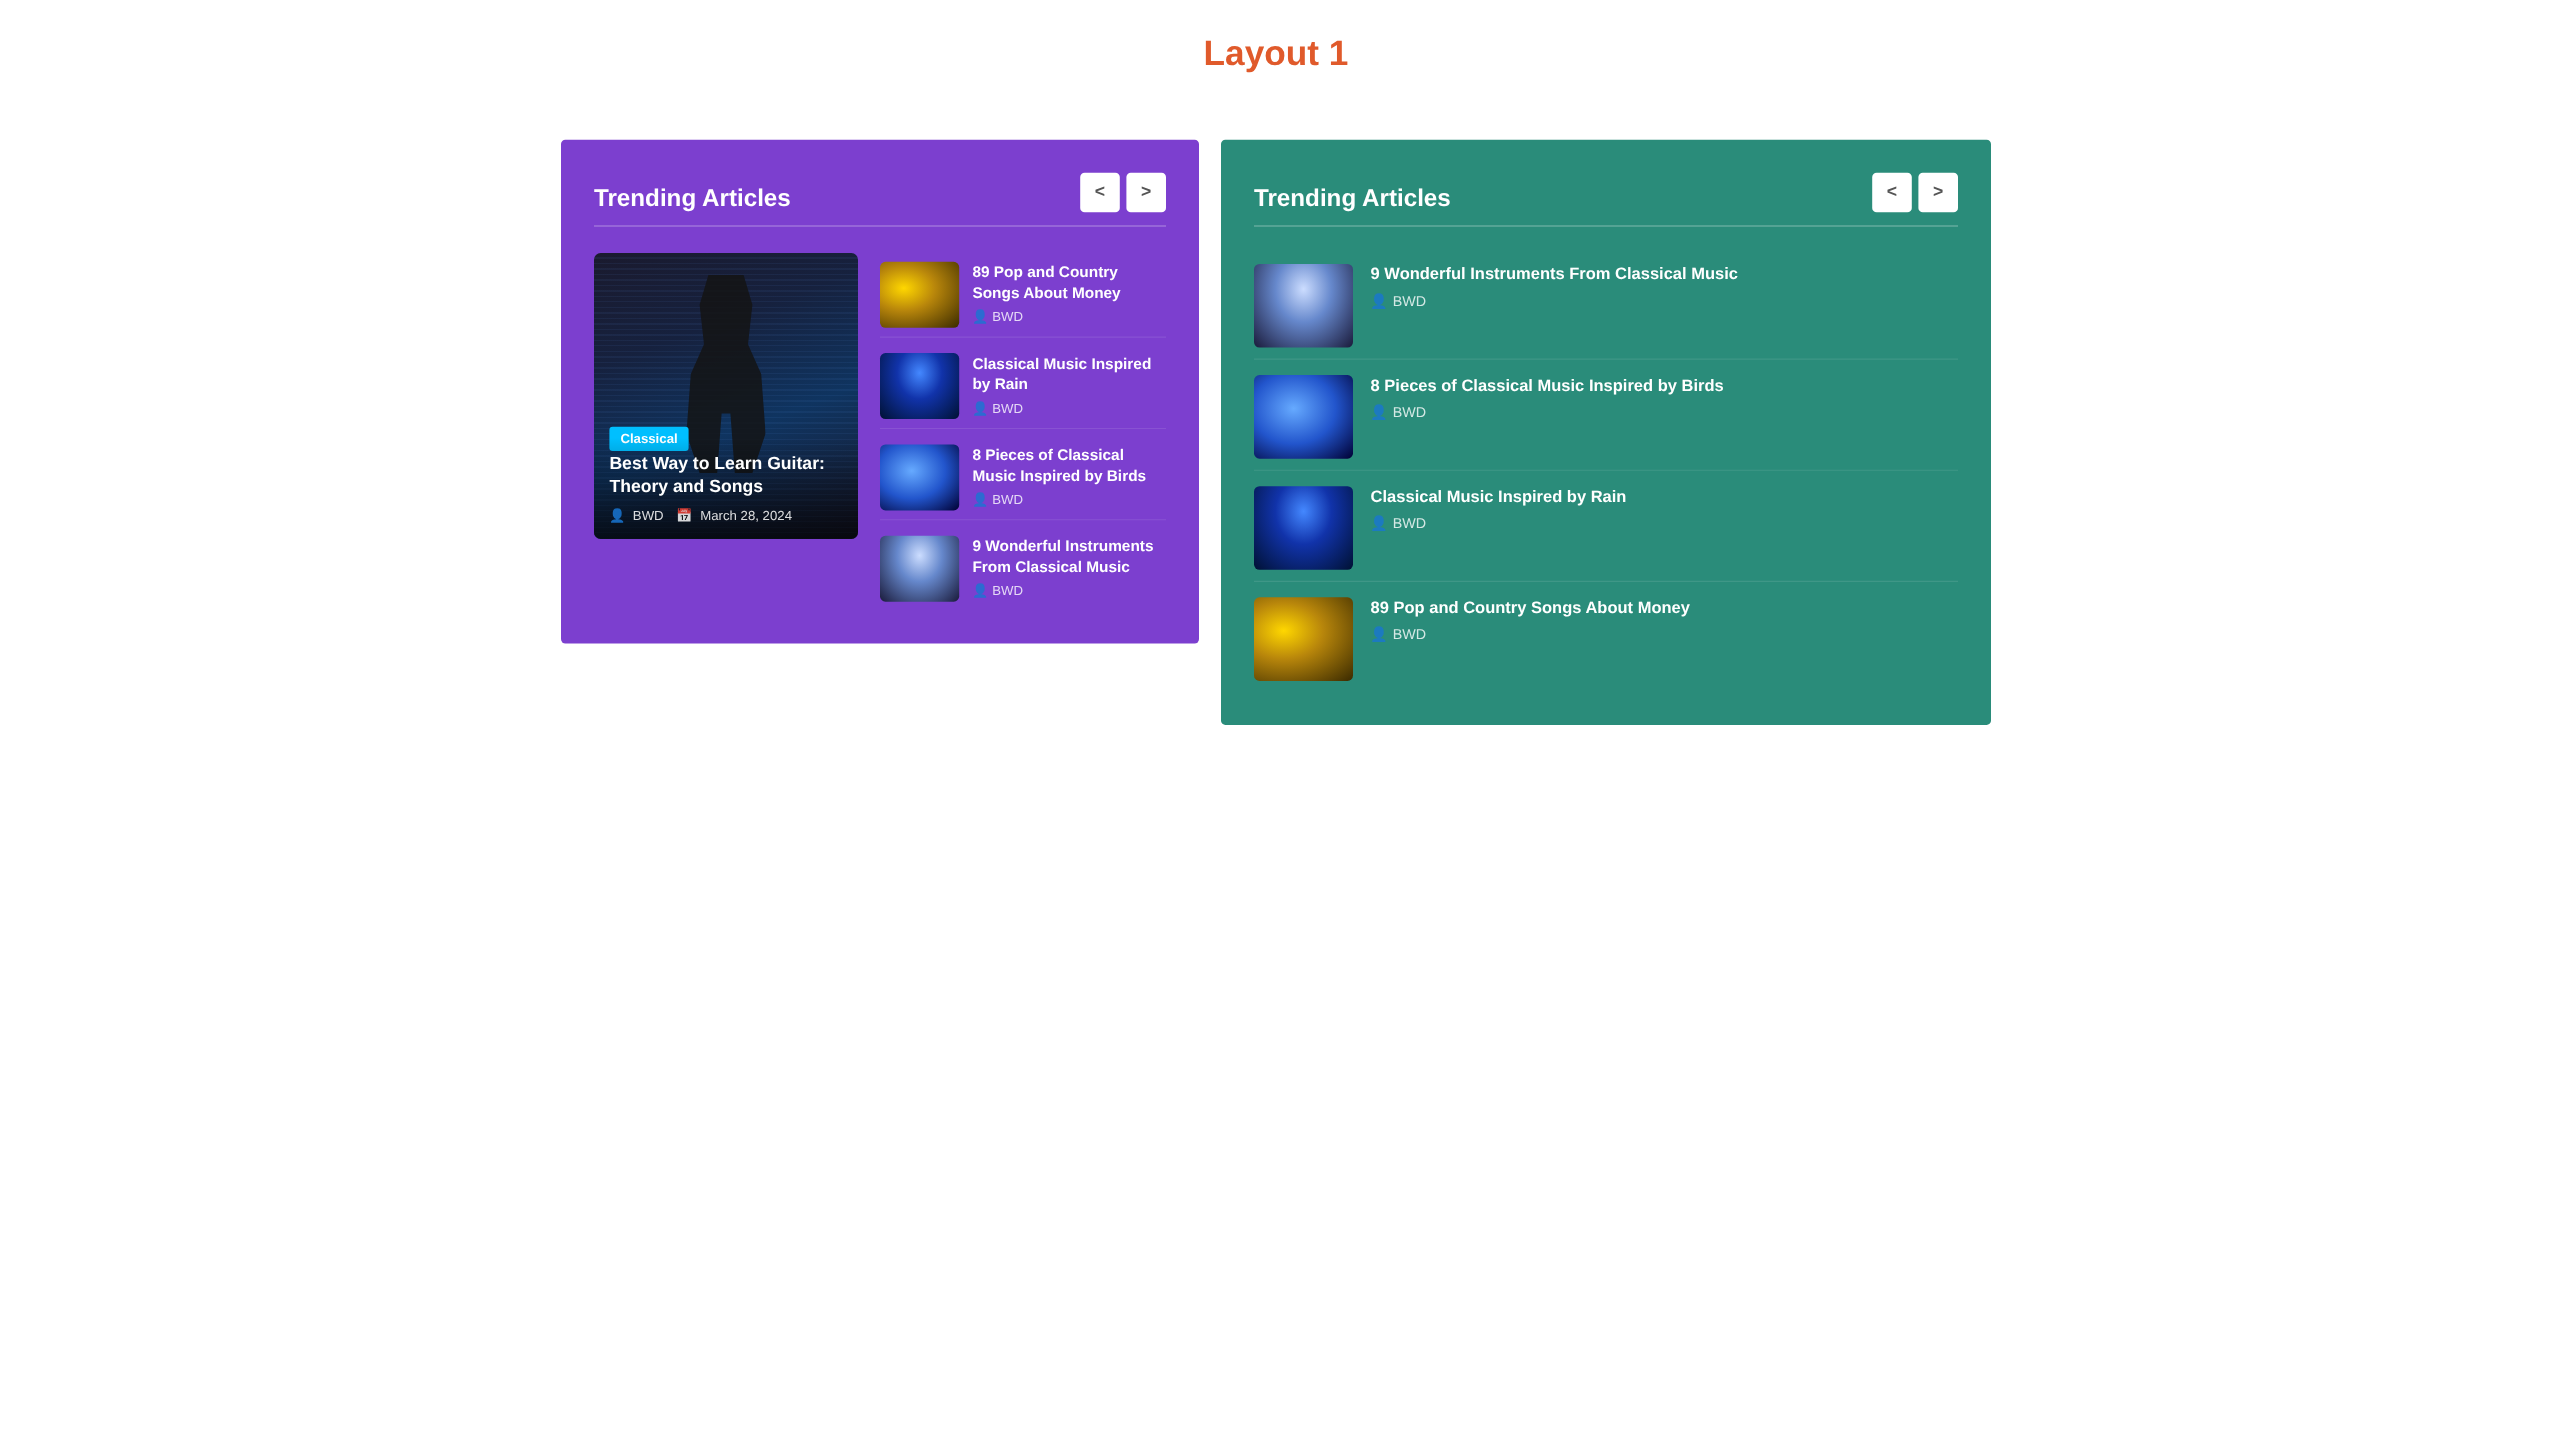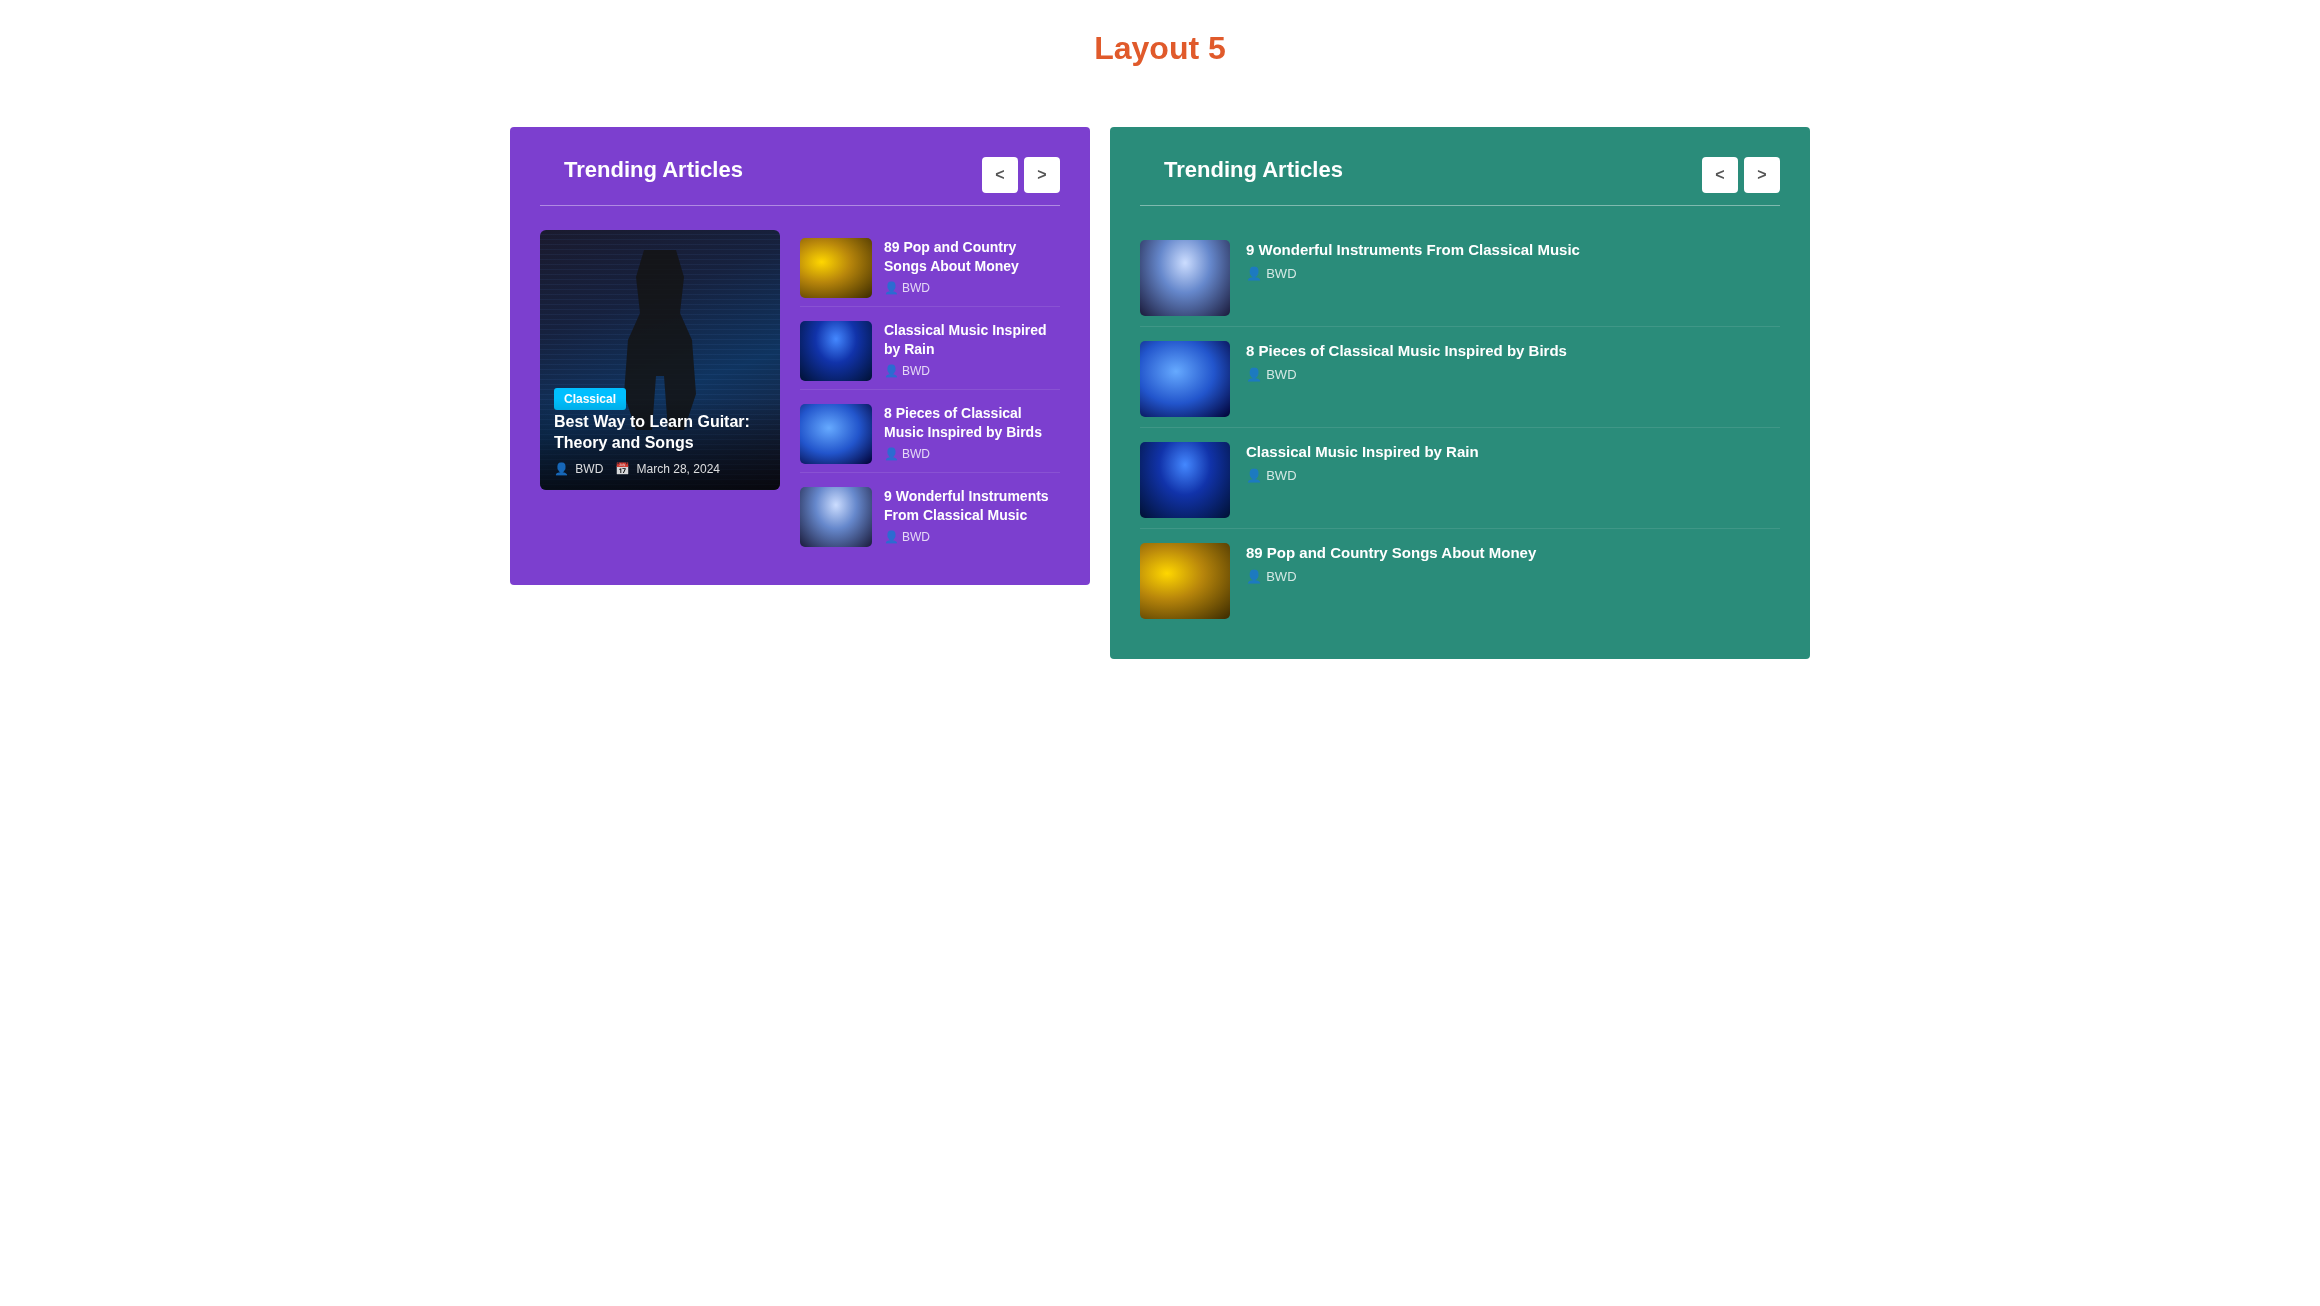--- a/index.html
+++ b/index.html
@@ -38,23 +38,22 @@
       background: #2a8c7a;
       border-radius: 4px;
       padding: 30px 30px 30px 30px;
       width: 700px;
       flex-shrink: 0;
     }
 
     .panel-header {
       display: flex;
       justify-content: space-between;
-      align-items: flex-start;
+      align-items: flex-end;
       margin-bottom: 12px;
-      margin-left: 24px;
     }
     .panel-title {
       color: #fff;
       font-size: 22px;
       font-weight: bold;
     }
     .nav-buttons {
       display: flex;
       gap: 6px;
     }
@@ -243,21 +242,21 @@
       color: rgba(255,255,255,0.8);
       font-size: 13px;
       display: flex;
       align-items: center;
       gap: 4px;
     }
   </style>
 </head>
 <body>
 
-<h1 class="page-title">Layout 5</h1>
+<h1 class="page-title">Layout 1</h1>
 
 <div class="layouts-container">
 
   <div class="panel-left">
     <div class="panel-header">
       <span class="panel-title">Trending Articles</span>
       <div class="nav-buttons">
         <button class="nav-btn">&lt;</button>
         <button class="nav-btn">&gt;</button>
       </div>

